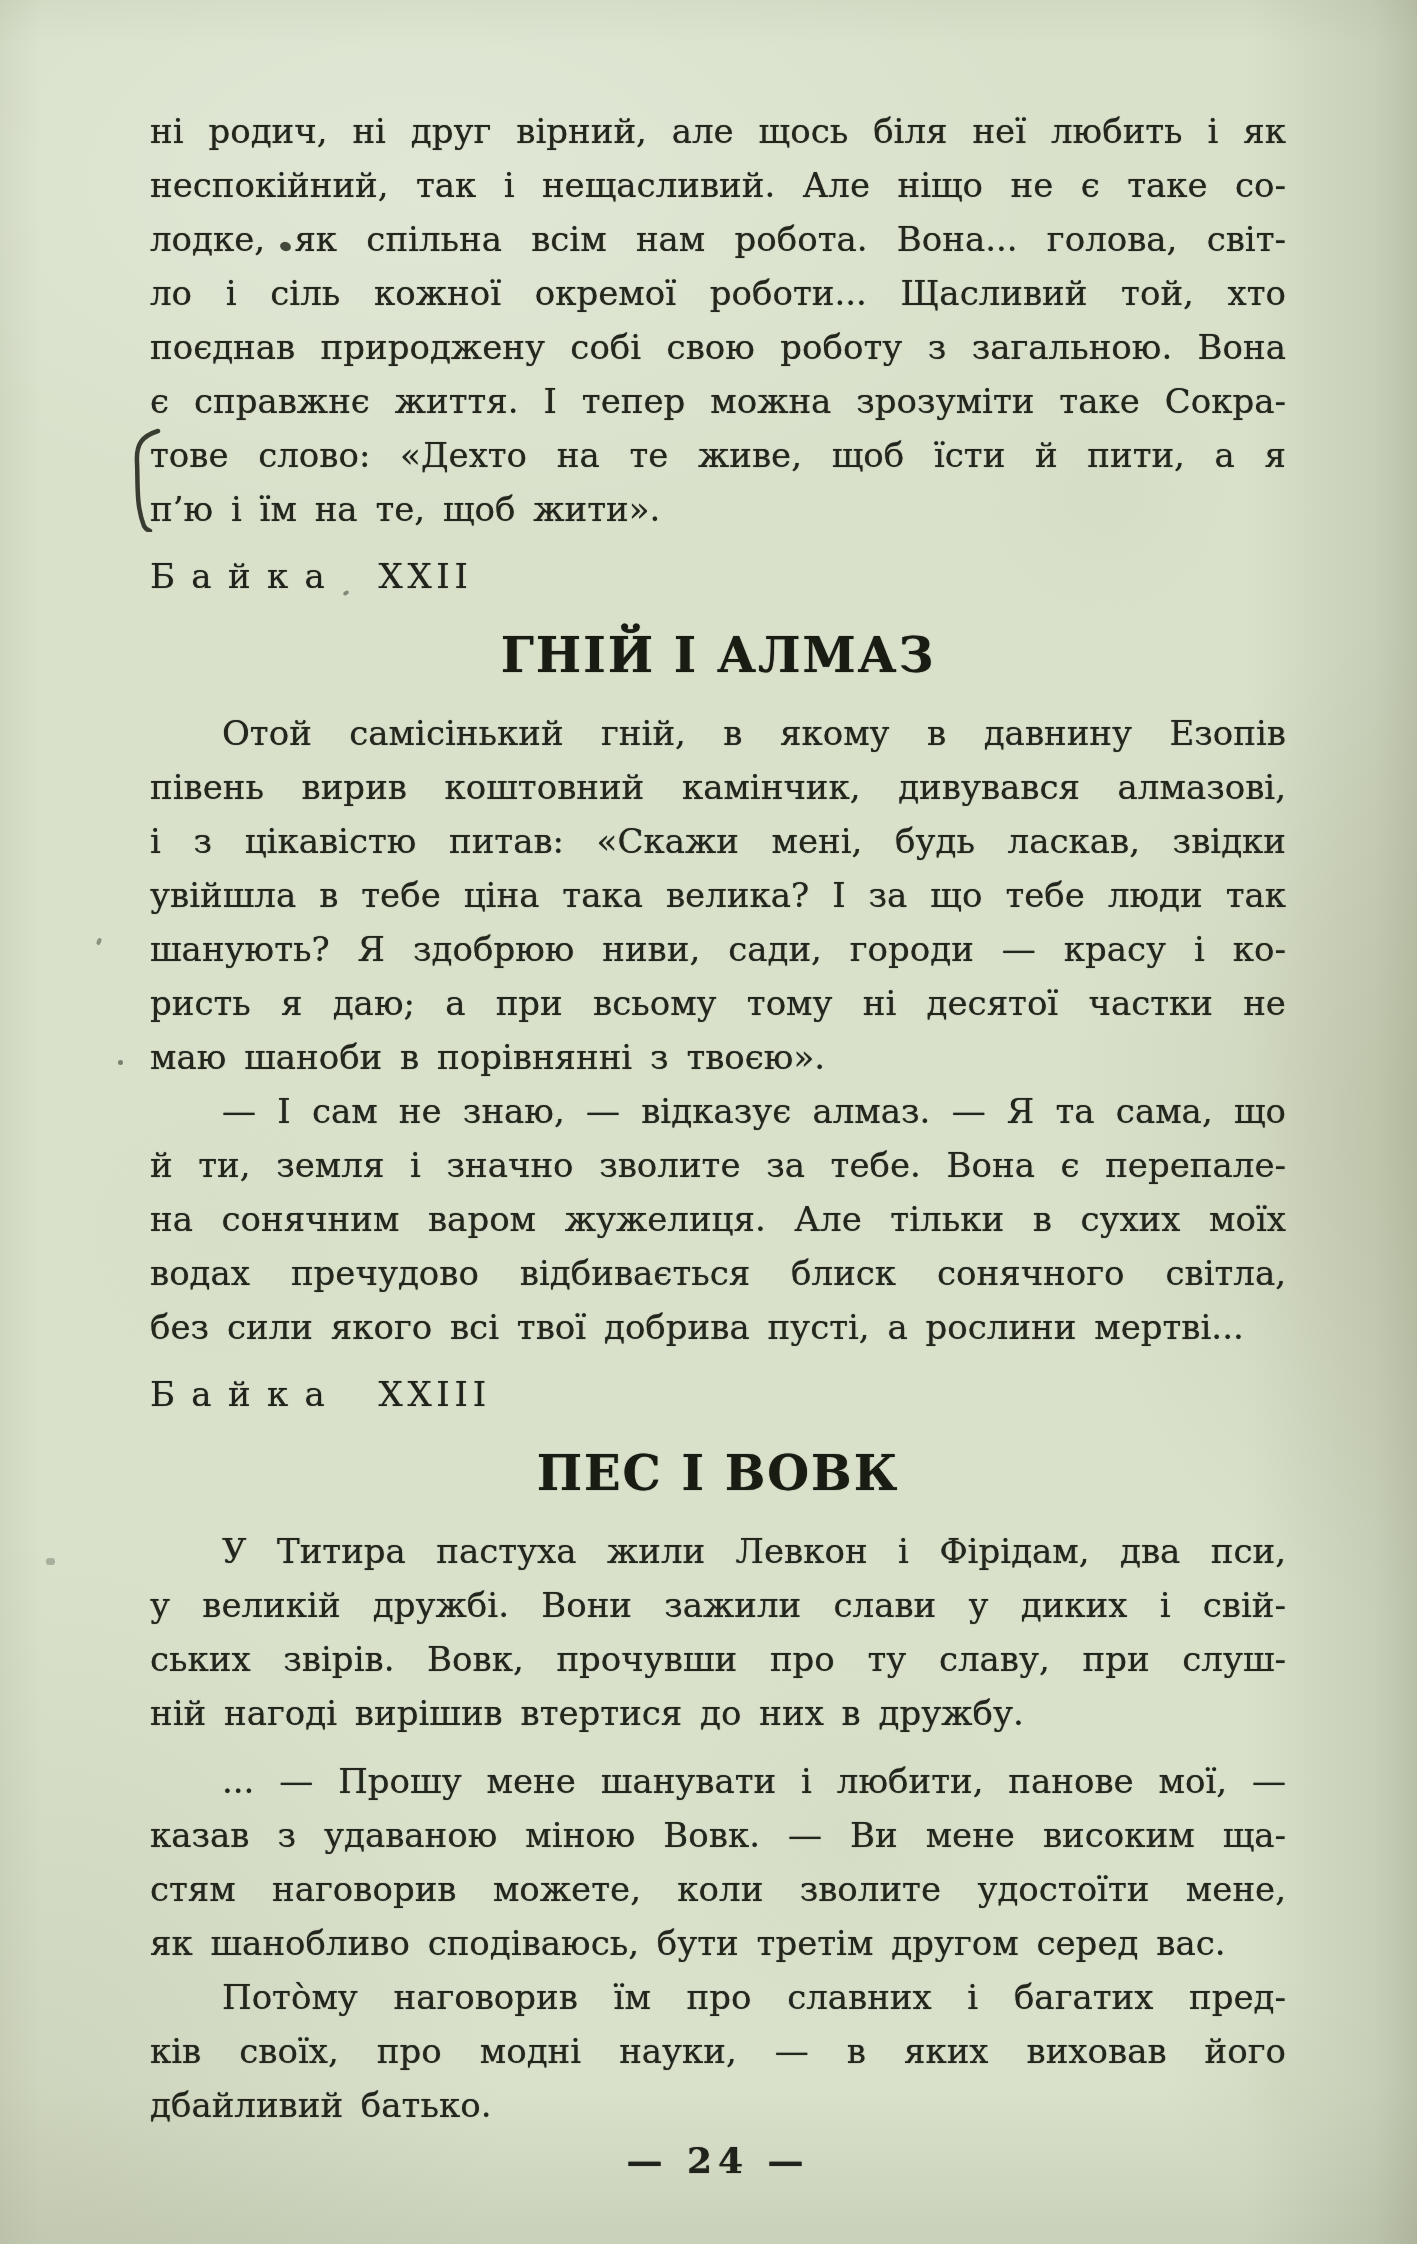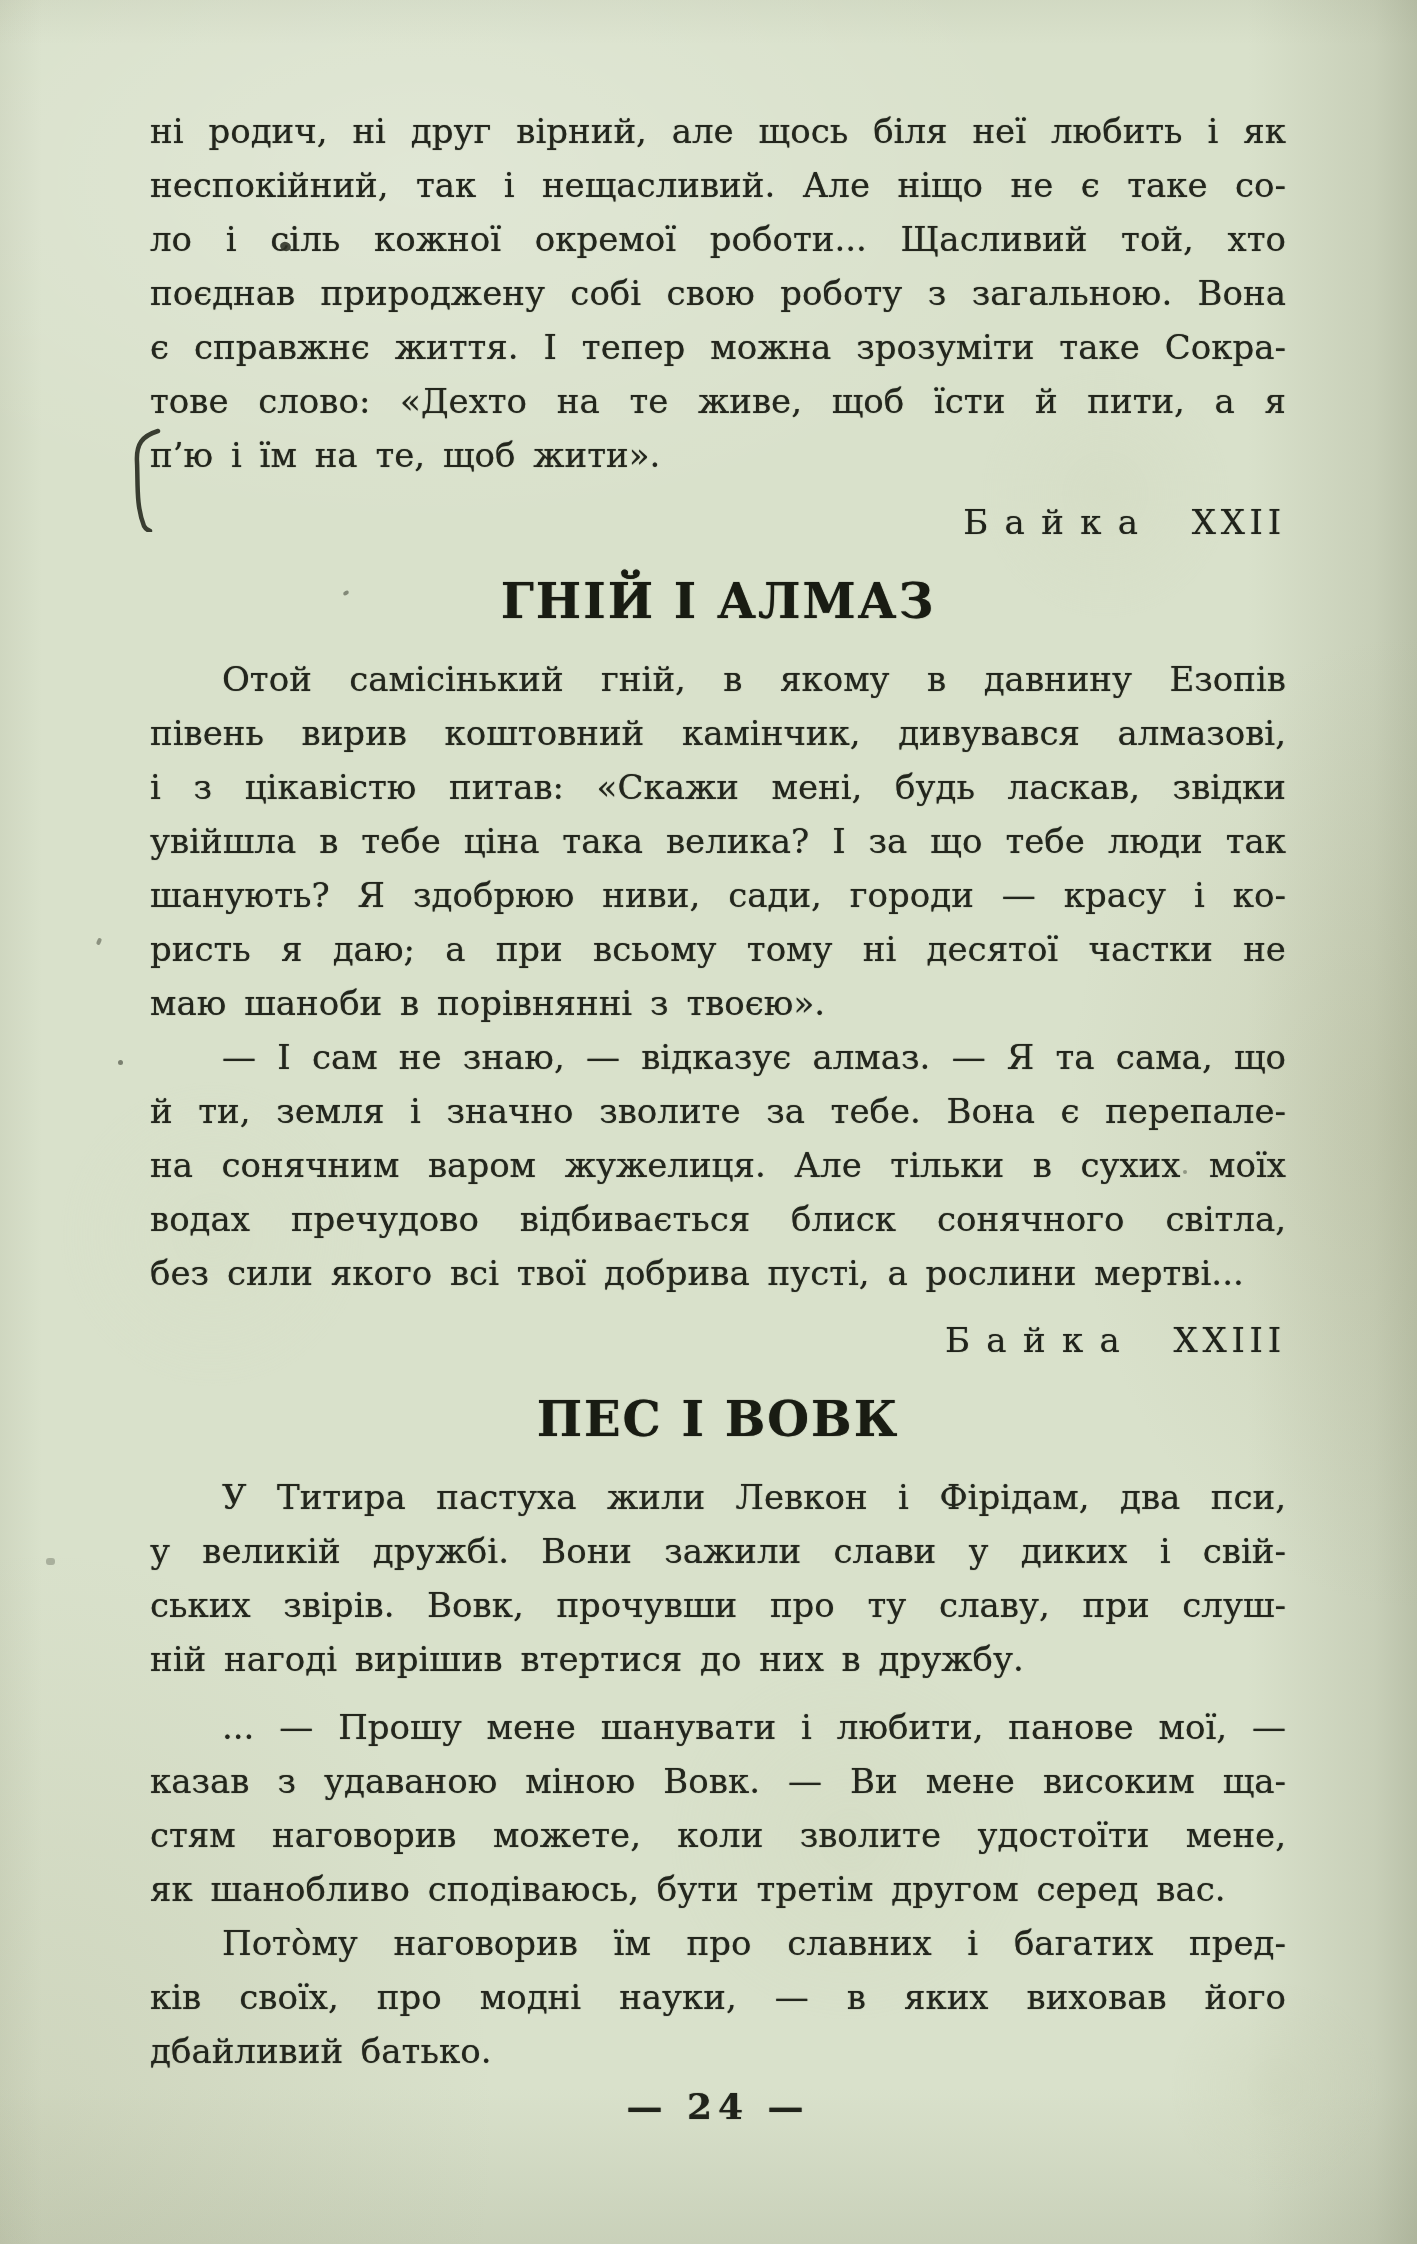--- a/index.html
+++ b/index.html
@@ -35,21 +35,21 @@
   .para{margin:0;}
   .line{
     font-size:34px;line-height:54px;
     text-align:justify;text-align-last:justify;
     text-shadow:0 0 1px rgba(32,36,26,0.7);
     word-spacing:4px;
   }
   .line.first-indent{text-indent:72px;}
   .line.last{text-align-last:left;word-spacing:7px;}
   .fable-heading{
-    text-align:right;
+    text-align:left;
     font-size:34px;line-height:44px;
     margin-top:18px;
     text-shadow:0 0 1px rgba(32,36,26,0.6);
     color:#20231b;
   }
   .fh-label{letter-spacing:0.48em;}
   .fh-num{letter-spacing:0.14em;margin-left:1.1em;}
   .fable-title{
     text-align:center;
     font-size:48px;line-height:50px;font-weight:bold;
@@ -79,20 +79,21 @@
 </head>
 <body>
 
 <div class="paper"></div>
 <div class="mottle"></div>
 
 <div class="page-body" id="text-column">
     <div class="para">
       <div class="line">ні родич, ні друг вірний, але щось біля неї любить і як</div>
       <div class="line">неспокійний, так і нещасливий. Але ніщо не є таке со-</div>
+      <div class="line">лодке, як спільна всім нам робота. Вона... голова, світ-</div>
       <div class="line">ло і сіль кожної окремої роботи... Щасливий той, хто</div>
       <div class="line">поєднав природжену собі свою роботу з загальною. Вона</div>
       <div class="line">є справжнє життя. І тепер можна зрозуміти таке Сокра-</div>
       <div class="line">тове слово: «Дехто на те живе, щоб їсти й пити, а я</div>
       <div class="line last">п’ю і їм на те, щоб жити».</div>
     </div>
     <div class="fable-heading"><span class="fh-label">Байка</span><span class="fh-num">XXII</span></div>
     <div class="fable-title">ГНІЙ І АЛМАЗ</div>
     <div class="gap-after-title"></div>
     <div class="para">

